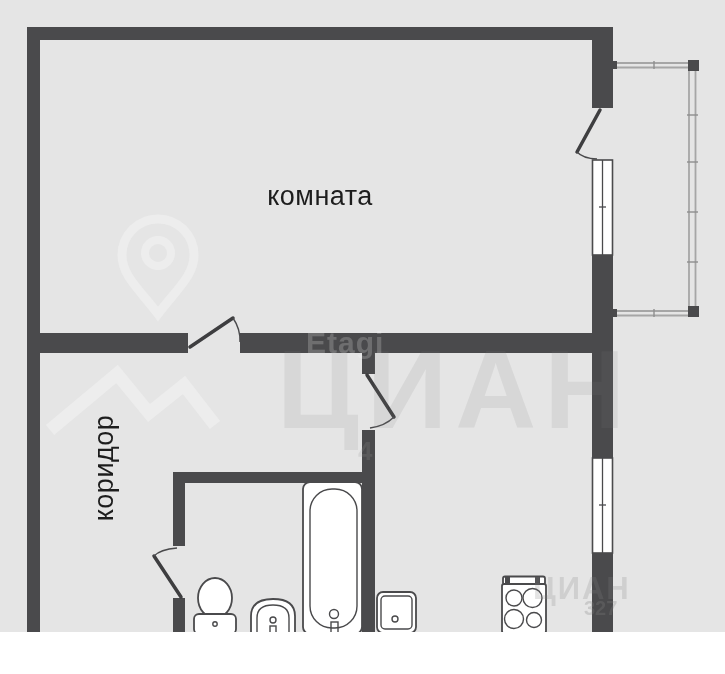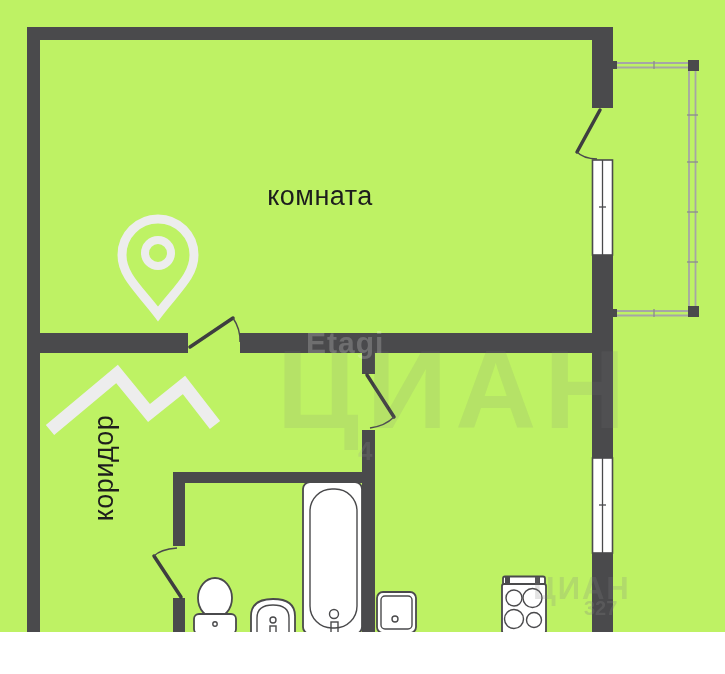--- a/index.html
+++ b/index.html
@@ -1,17 +1,17 @@
 <!DOCTYPE html>
 <html><head>
 <meta charset="utf-8">
 <style>
   html,body { margin:0; padding:0; background:#ffffff; }
   .plan-wrap {
-    position:relative; width:725px; height:632px; background:#bef264;
+    position:relative; width:725px; height:632px; background:#e5e5e5;
     font-family:"Liberation Sans", sans-serif; overflow:hidden;
   }
   svg { display:block; }
   .wall       { fill:#4a4a4c; }
   .win        { fill:#ffffff; stroke:#4a4a4c; stroke-width:1.6; }
   .winline    { stroke:#4a4a4c; stroke-width:1.3; }
   .leaf       { stroke:#3e3e40; stroke-width:3.5; stroke-linecap:round; }
   .arc        { stroke:#4a4a4c; stroke-width:1.4; fill:none; }
   .fixture    { fill:#ffffff; stroke:#4a4a4c; stroke-width:1.8; }
   .fixline    { fill:none; stroke:#4a4a4c; stroke-width:1.4; }

